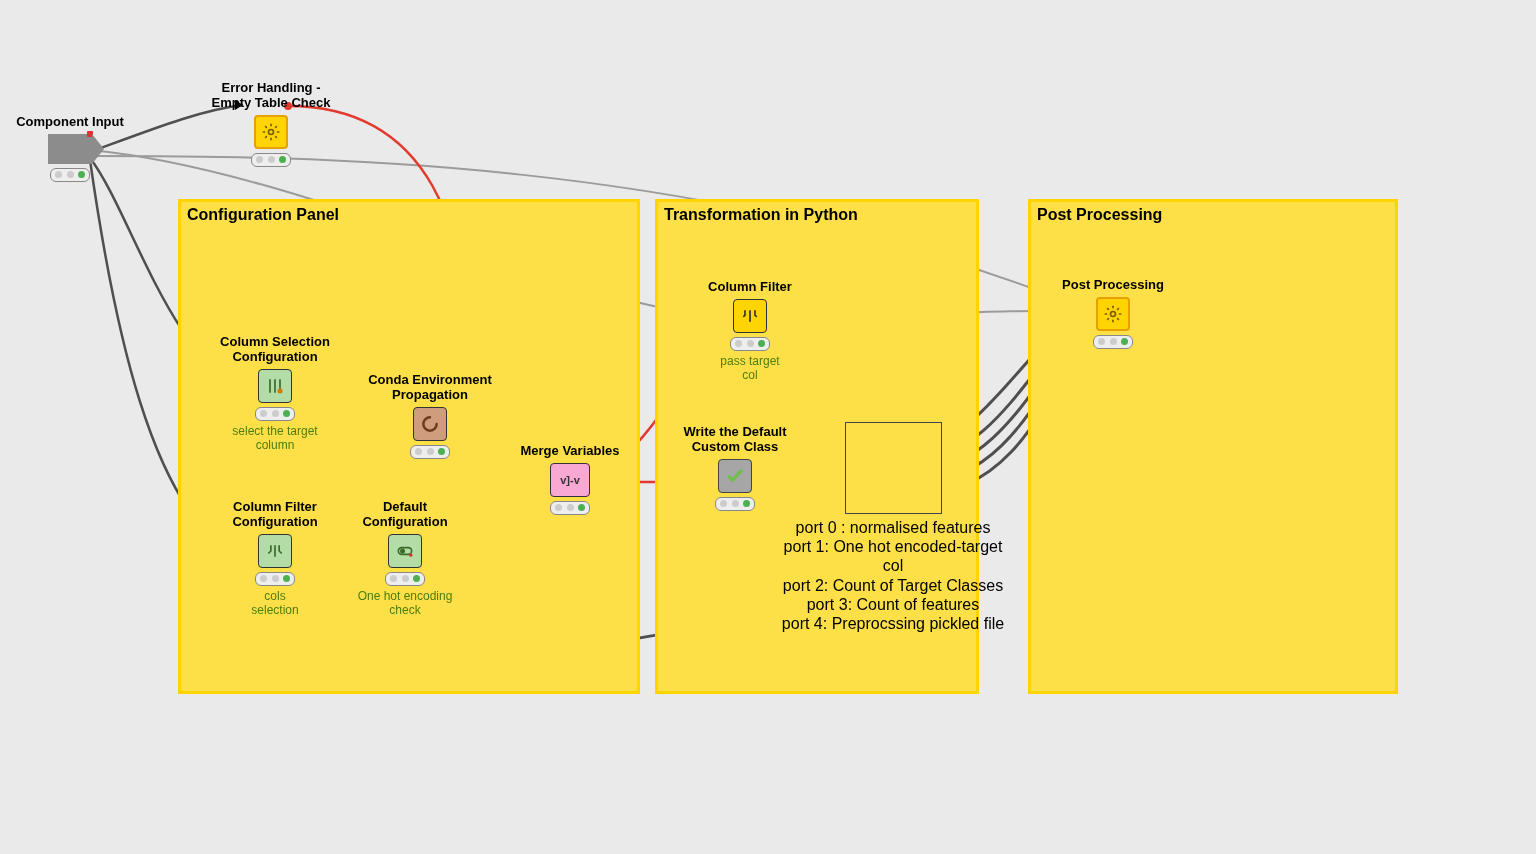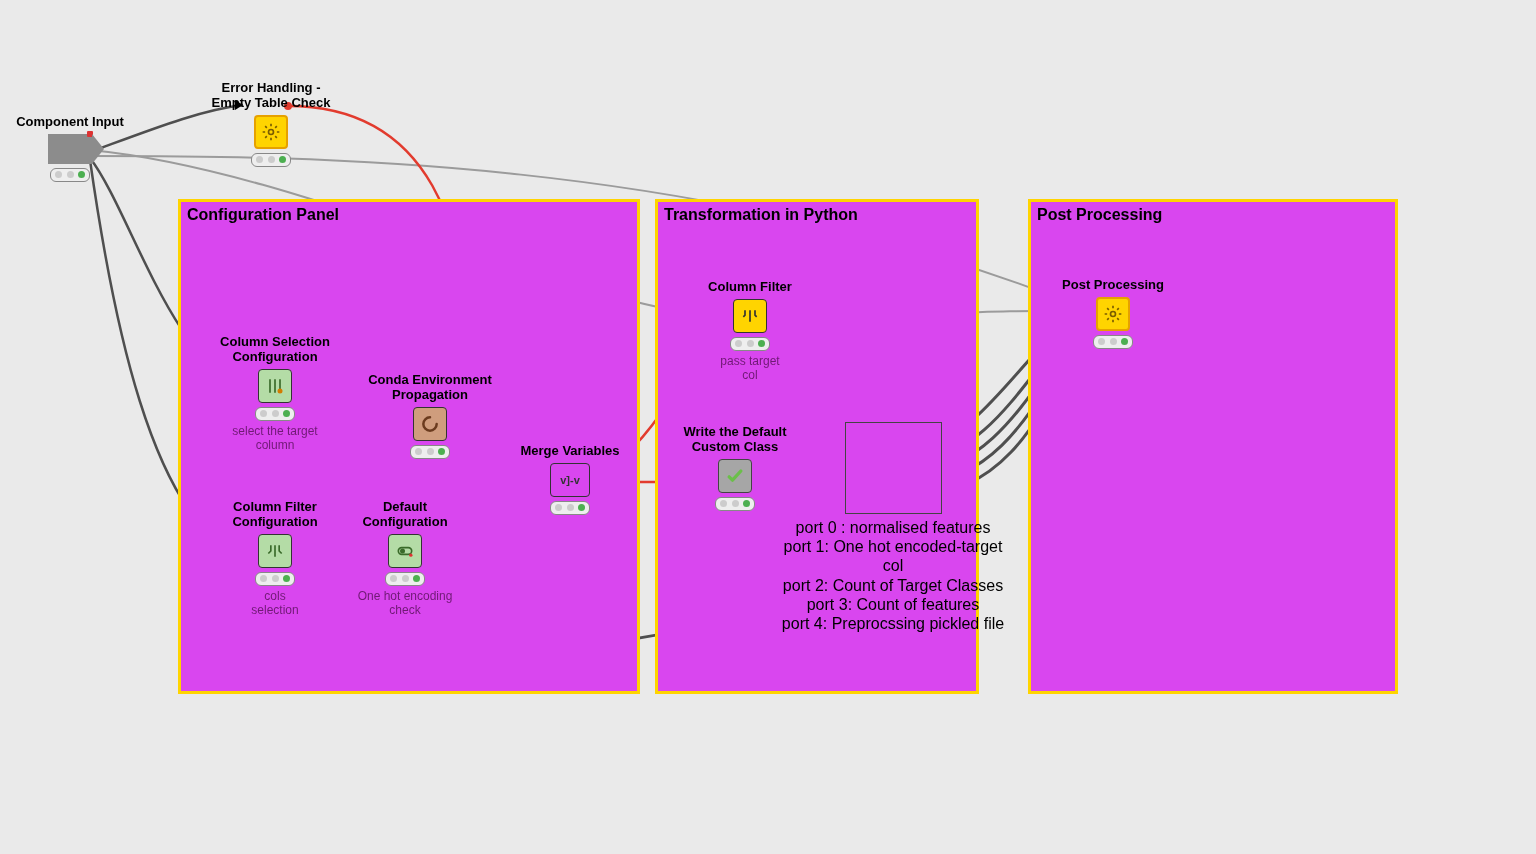--- a/index.html
+++ b/index.html
@@ -21,21 +21,21 @@
   svg.wires {
     position: absolute;
     left: 0; top: 0;
     width: 1536px; height: 854px;
     pointer-events: none;
   }
 
   
   .panel {
     position: absolute;
-    background: #d946ef;
+    background: #fde047;
     border: 3px solid #ffd400;
     box-sizing: border-box;
   }
   .panel .title {
     position: absolute;
     top: 4px;
     left: 6px;
     font-weight: bold;
     font-size: 16px;
   }
@@ -51,21 +51,21 @@
     font-size: 13px;
     line-height: 1.15;
     margin-bottom: 4px;
     white-space: pre-line;
   }
   .node .label-bottom {
     font-size: 12px;
     line-height: 1.15;
     margin-top: 4px;
     white-space: pre-line;
-    color: #701a75;
+    color: #4d7c0f;
   }
   .node .chip {
     width: 34px;
     height: 34px;
     margin: 0 auto;
     border: 1px solid #333;
     border-radius: 4px;
     display: flex;
     align-items: center;
     justify-content: center;
@@ -89,21 +89,21 @@
     background: #ccc;
   }
   .node .traffic .dot.g { background: #4caf50; }
 
   
   .chip.yellow { background: #ffd400; }
   .chip.yellow.border { border: 2px solid #e6a100; }
   .chip.green  { background: #b4dca6; }
   .chip.brown  { background: #cf9d7d; }
   .chip.gray   { background: #a6a6a6; border-color:#444; }
-  .chip.orange { background: #d946ef; }
+  .chip.orange { background: #f9a8d4; }
 
   
   .comp-port {
     width: 44px; height: 30px;
     background: #8c8c8c;
     margin: 0 auto;
     position: relative;
   }
   .comp-port::after{
     content:'';

